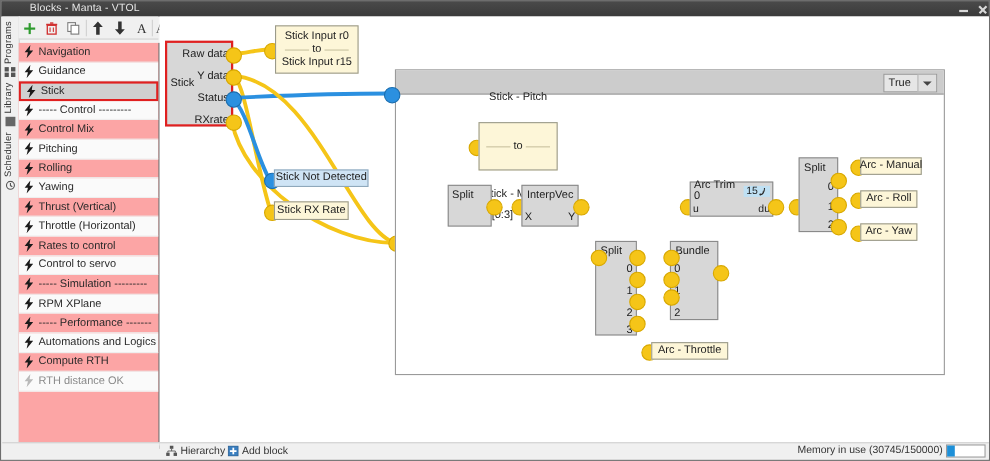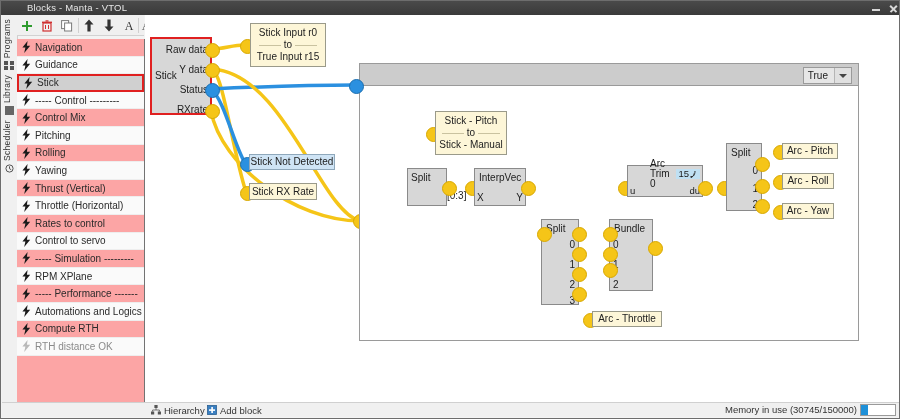--- a/index.html
+++ b/index.html
@@ -81,21 +81,21 @@
   .ddl{position:absolute;right:6px;top:3px;height:15px;display:flex;align-items:stretch;
     border:1px solid #9a9a9a;background:#e6e6e6;font-size:10px;}
   .ddl .dval{padding:0 6px 0 4px;display:flex;align-items:center;color:#222;}
   .ddl .darr{width:16px;border-left:1px solid #b5b5b5;background:#e0e0e0;
     display:flex;align-items:center;justify-content:center;}
   .caret{width:0;height:0;border-left:4px solid transparent;border-right:4px solid transparent;
     border-top:4px solid #444;}
 
   
   .trim{background:#d7d7d7;border:1px solid #8a8a8a;box-sizing:border-box;}
-  .trim .row1{position:absolute;left:3px;top:2px;right:2px;height:12px;display:flex;align-items:center;gap:4px;margin-left:19px;}
+  .trim .row1{position:absolute;left:3px;top:2px;right:2px;height:12px;display:flex;align-items:center;gap:4px;}
   .trim .badge{background:#bfe0f3;padding:0 2px;display:flex;align-items:center;gap:1px;font-size:9.5px;}
   .trim .pu{position:absolute;left:2px;bottom:1px;font-size:9.5px;}
   .trim .pdu{position:absolute;right:2px;bottom:1px;font-size:9.5px;}
 
   
   svg.wires{position:absolute;left:0;top:0;width:755px;height:390px;pointer-events:none;}
 
   
   .statusbar{position:absolute;left:144px;bottom:1px;width:755px;height:14px;
     background:#f0f0f0;border-top:1px solid #d0d0d0;font-size:9.5px;color:#333;}
@@ -353,21 +353,21 @@
     <div class="port" style="left:60px;top:89px;"></div>
 
     <div class="port" style="left:95px;top:24px;"></div>
     <div class="node var range" style="left:105px;top:8px;width:76px;height:44px;">
       <span>Stick Input r0</span>
       <span class="mid">
           <i class="dash"></i>
           <span>to</span>
           <i class="dash"></i>
         </span>
-      <span>True Input r15</span>
+      <span>Stick Input r15</span>
     </div>
 
     <div class="port b" style="left:95px;top:142px;"></div>
     <div class="node var blue" style="left:104px;top:139px;width:86px;height:16px;">
       <span>Stick Not Detected</span>
     </div>
 
     <div class="port" style="left:95px;top:171px;"></div>
     <div class="node var" style="left:104px;top:168px;width:68px;height:17px;">
       <span>Stick RX Rate</span>
@@ -381,21 +381,21 @@
         <div class="ddl">
           <span class="dval">True</span>
           <span class="darr">
               <i class="caret"></i>
             </span>
         </div>
       </div>
     </div>
 
     <div class="port" style="left:281px;top:112px;"></div>
-    <div class="node var range" style="left:290px;top:96px;width:72px;height:44px;">
+    <div class="node var range" style="left:290px;top:96px;width:72px;height:44px;gap:32px;">
       <span>Stick - Pitch</span>
       <span class="mid">
           <i class="dash"></i>
           <span>to</span>
           <i class="dash"></i>
         </span>
       <span>Stick - Manual</span>
     </div>
 
     <div class="node blk" style="left:262px;top:153px;width:40px;height:38px;">
@@ -465,21 +465,21 @@
       <span class="port-lbl" style="right:3px;top:22px;">0</span>
       <span class="port-lbl" style="right:3px;top:40px;">1</span>
       <span class="port-lbl" style="right:3px;top:56px;">2</span>
     </div>
     <div class="port" style="left:610px;top:142px;"></div>
     <div class="port" style="left:610px;top:164px;"></div>
     <div class="port" style="left:610px;top:184px;"></div>
 
     <div class="port" style="left:628px;top:130px;"></div>
     <div class="node var" style="left:637px;top:128px;width:56px;height:16px;">
-      <span>Arc - Pitch</span>
+      <span>Arc - Manual</span>
     </div>
 
     <div class="port" style="left:628px;top:160px;"></div>
     <div class="node var" style="left:637px;top:158px;width:52px;height:16px;">
       <span>Arc - Roll</span>
     </div>
 
     <div class="port" style="left:628px;top:190px;"></div>
     <div class="node var" style="left:637px;top:188px;width:52px;height:16px;">
       <span>Arc - Yaw</span>

